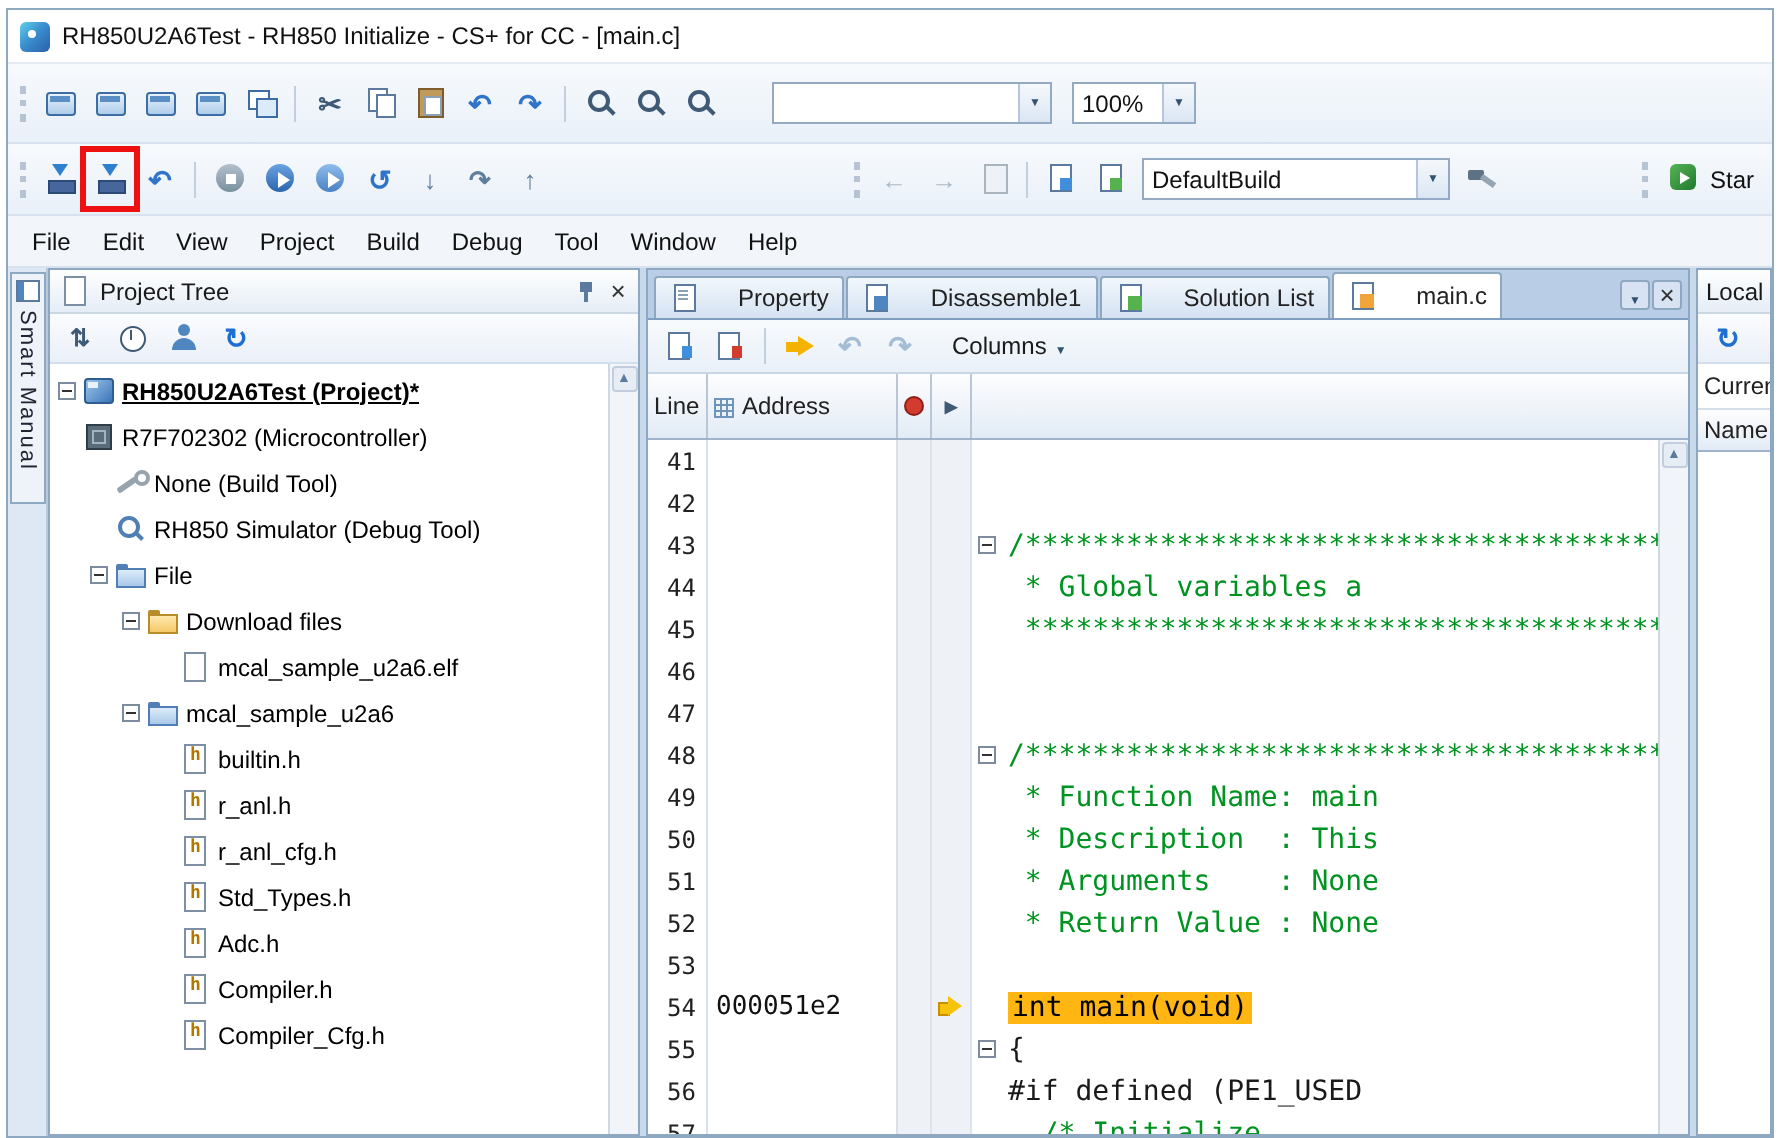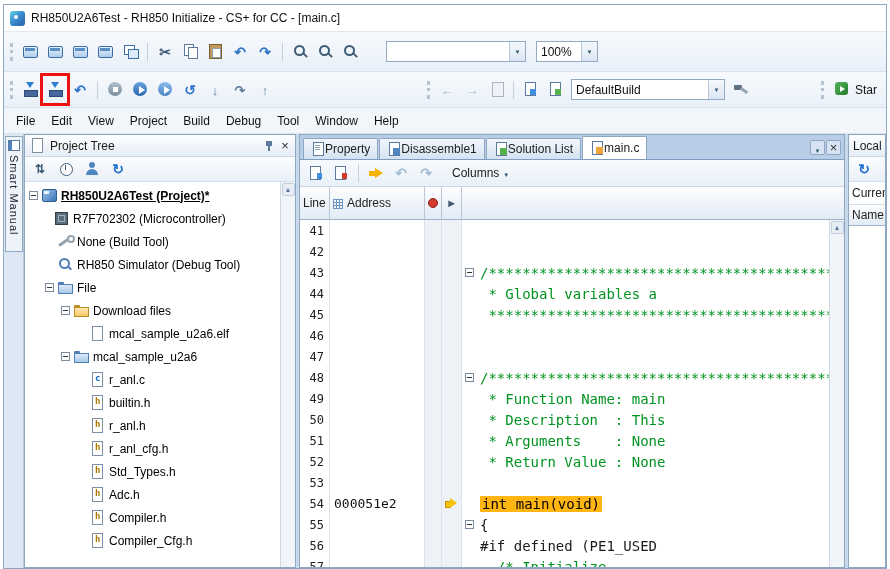--- a/index.html
+++ b/index.html
@@ -30,42 +30,42 @@
 .menu-item{padding:3px 8px;font-size:12px;color:#111}
 
 .content{flex:1;display:flex;background:#c9d9ec;min-height:0}
 .smart-strip{width:20px;background:#dde8f4;border-right:1px solid #b9c9dc;display:flex;flex-direction:column;align-items:center;padding-top:2px;flex:none}
 .smart-tab{width:18px;height:116px;background:#eef3fa;border:1px solid #8fa8c2;display:flex;flex-direction:column;align-items:center;gap:4px;padding:3px 0}
 .sm-ico{width:12px;height:11px;border:1px solid #5b7a9d;background:#fff;position:relative;flex:none}
 .sm-ico::before{content:"";position:absolute;left:0;top:0;bottom:0;width:3px;background:#4f86c0}
 .sm-text{writing-mode:vertical-rl;font-size:11px;color:#223;letter-spacing:1px}
 .splitter{width:3px;flex:none}
 .panel{background:#fff;border:1px solid #8fa8c2;display:flex;flex-direction:column;min-width:0}
-.project-panel{width:272px;flex:none}
+.project-panel{width:296px;flex:none}
 .editor-panel{flex:1}
 .local-panel{width:38px;flex:none;overflow:hidden}
 .phead{height:22px;background:linear-gradient(#fefefe,#e5edf6);border-bottom:1px solid #c9d6e4;display:flex;align-items:center;gap:4px;padding:0 4px;font-size:12px;color:#1a1a1a;flex:none;white-space:nowrap}
 .ph-title{flex:1;overflow:hidden}
 .pin-ico{position:relative;width:12px;height:12px;display:inline-block;flex:none}
 .pin-ico::before{content:"";position:absolute;left:3px;top:1px;width:6px;height:5px;background:#5b7a9d}
 .pin-ico::after{content:"";position:absolute;left:5px;top:6px;width:2px;height:5px;background:#5b7a9d}
 .x-ico{width:12px;height:12px;display:flex;align-items:center;justify-content:center;flex:none}
 .x-ico::before{content:"×";font-size:13px;color:#333;line-height:12px}
 .ptoolbar{height:25px;background:linear-gradient(#fbfcfe,#eaf0f8);border-bottom:1px solid #d4dfec;display:flex;align-items:center;gap:2px;padding:0 3px;flex:none}
 .tree-wrap{flex:1;display:flex;min-height:0}
 .tree{flex:1;overflow:hidden;padding-top:2px}
 .tree-row{height:23px;display:flex;align-items:center;gap:3px;font-size:12px;color:#000;white-space:nowrap;overflow:hidden}
 .tree-label.root{font-weight:bold;text-decoration:underline}
 .vscroll{width:15px;background:#f1f4f8;border-left:1px solid #d0d8e2;display:flex;flex-direction:column;align-items:center;padding-top:1px;flex:none}
 .sarr{width:13px;height:13px;display:flex;align-items:center;justify-content:center;background:#e7edf4;border:1px solid #c2cedd;border-radius:2px}
 .sarr::before{content:"▲";font-size:7px;color:#5b7a9d}
 
 .tabbar{height:25px;background:#b9cde6;display:flex;align-items:flex-end;gap:1px;padding:2px 3px 0 3px;border-bottom:1px solid #7f9dc0;flex:none}
 .tabs{display:flex;align-items:flex-end;gap:1px}
-.tab{height:21px;display:flex;align-items:center;gap:0;padding:0 7px;font-size:12px;color:#222;background:linear-gradient(#f2f7fc,#d4e2f2);border:1px solid #8fa8c2;border-bottom:none;border-radius:2px 2px 0 0;white-space:nowrap}
+.tab{height:21px;display:flex;align-items:center;gap:20px;padding:0 7px;font-size:12px;color:#222;background:linear-gradient(#f2f7fc,#d4e2f2);border:1px solid #8fa8c2;border-bottom:none;border-radius:2px 2px 0 0;white-space:nowrap}
 .tab.active{background:#fff;height:23px}
 .tabbar-btn{width:15px;height:15px;display:flex;align-items:center;justify-content:center;background:#d7e3f2;border:1px solid #8fa8c2;border-radius:2px;margin-bottom:4px;position:relative}
 .tabbar-btn.first{margin-left:auto}
 .etoolbar{height:27px;background:linear-gradient(#f7fafd,#e9f0f8);border-bottom:1px solid #c9d6e4;display:flex;align-items:center;gap:2px;padding:0 4px;flex:none}
 .columns-label{display:flex;align-items:center;gap:4px;font-size:12px;color:#1a1a1a;padding:2px 6px;margin-left:6px}
 .dd-mini::before{content:"▼";font-size:6px;color:#33536f}
 .colheader{height:33px;display:flex;background:linear-gradient(#fdfdfe,#e2ebf5);border-bottom:1px solid #9fb3cb;font-size:12px;color:#222;flex:none}
 .ch{display:flex;align-items:center;gap:3px;padding:0 3px;border-right:1px solid #b9c6d6;white-space:nowrap}
 .ch-line{width:30px}.ch-addr{width:95px}.ch-ev{width:17px;justify-content:center;padding:0}.ch-ar{width:20px;justify-content:center;padding:0}.ch-rest{flex:1;border-right:none}
 .code-wrap{flex:1;display:flex;min-height:0;background:#fff}
@@ -348,21 +348,21 @@
             <span class="ic ic-refresh"></span>
           </span>
         </div>
       <div class="tree-wrap">
         <div class="tree" id="tree">
             <div class="tree-row" style="padding-left: 4px;">
               <span class="minusbox"></span>
               <span class="ti ti-project"></span>
               <span class="tree-label root">RH850U2A6Test (Project)*</span>
             </div>
-            <div class="tree-row" style="padding-left: 16px;">
+            <div class="tree-row" style="padding-left: 4px;">
               <span class="minusbox" style="visibility: hidden;"></span>
               <span class="ti ti-mcu"></span>
               <span class="tree-label">R7F702302 (Microcontroller)</span>
             </div>
             <div class="tree-row" style="padding-left: 20px;">
               <span class="minusbox" style="visibility: hidden;"></span>
               <span class="ti ti-build-tool"></span>
               <span class="tree-label">None (Build Tool)</span>
             </div>
             <div class="tree-row" style="padding-left: 20px;">
@@ -382,25 +382,20 @@
             </div>
             <div class="tree-row" style="padding-left: 52px;">
               <span class="minusbox" style="visibility: hidden;"></span>
               <span class="ti ti-file"></span>
               <span class="tree-label">mcal_sample_u2a6.elf</span>
             </div>
             <div class="tree-row" style="padding-left: 36px;">
               <span class="minusbox"></span>
               <span class="ti ti-category"></span>
               <span class="tree-label">mcal_sample_u2a6</span>
-            </div>
-            <div class="tree-row" style="padding-left: 52px;">
-              <span class="minusbox" style="visibility: hidden;"></span>
-              <span class="ti ti-c-file"></span>
-              <span class="tree-label">r_anl.c</span>
             </div>
             <div class="tree-row" style="padding-left: 52px;">
               <span class="minusbox" style="visibility: hidden;"></span>
               <span class="ti ti-h-file"></span>
               <span class="tree-label">builtin.h</span>
             </div>
             <div class="tree-row" style="padding-left: 52px;">
               <span class="minusbox" style="visibility: hidden;"></span>
               <span class="ti ti-h-file"></span>
               <span class="tree-label">r_anl.h</span>

